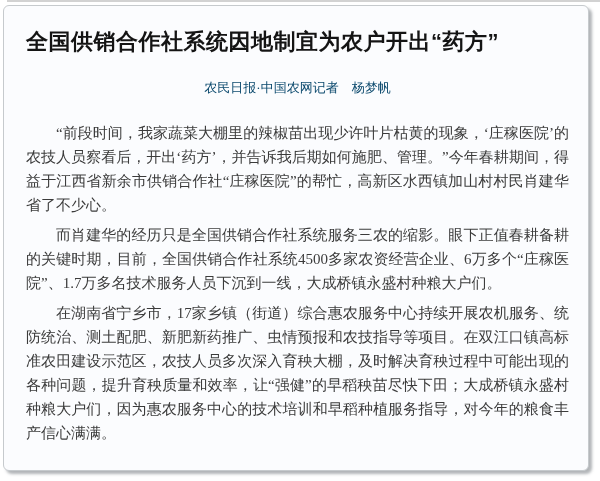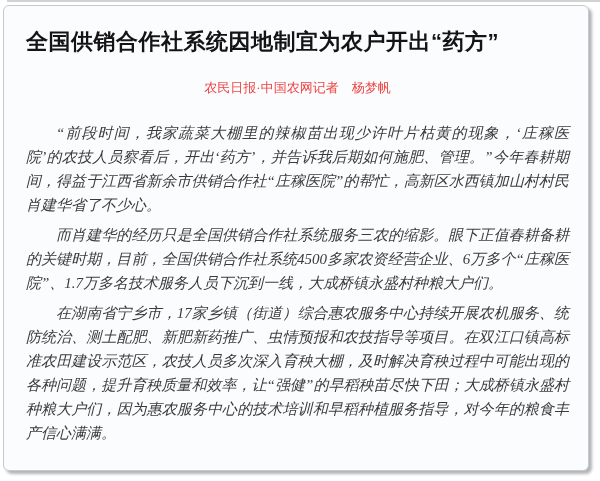--- a/index.html
+++ b/index.html
@@ -39,35 +39,34 @@
     font-weight: 700;
     color: #141414;
     letter-spacing: 0.5px;
     font-family: "Liberation Sans", "DejaVu Sans", sans-serif;
   }
   .byline {
     margin-top: 21px;
     text-align: center;
     font-size: 13px;
     line-height: 20px;
-    color: #ef4444;
+    color: #0c4a6e;
     font-family: Liberation Serif, serif;
   }
   .content {
     margin-top: 23px;
   }
   .content p {
     margin: 0 0 6px 0;
     font-size: 15px;
     line-height: 24px;
     color: #3b3b3b;
     text-indent: 2em;
     text-align: justify;
     font-family: "Liberation Serif", "DejaVu Serif", serif;
-    font-style: italic;
   }
   .content p:last-child {
     margin-bottom: 12px;
   }
 </style>
 </head>
 <body>
 
 <div class="top-divider"></div>
 

